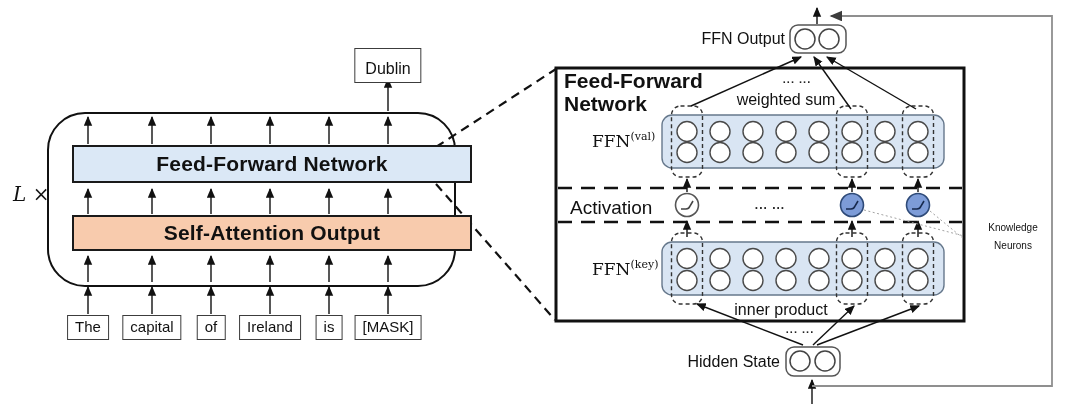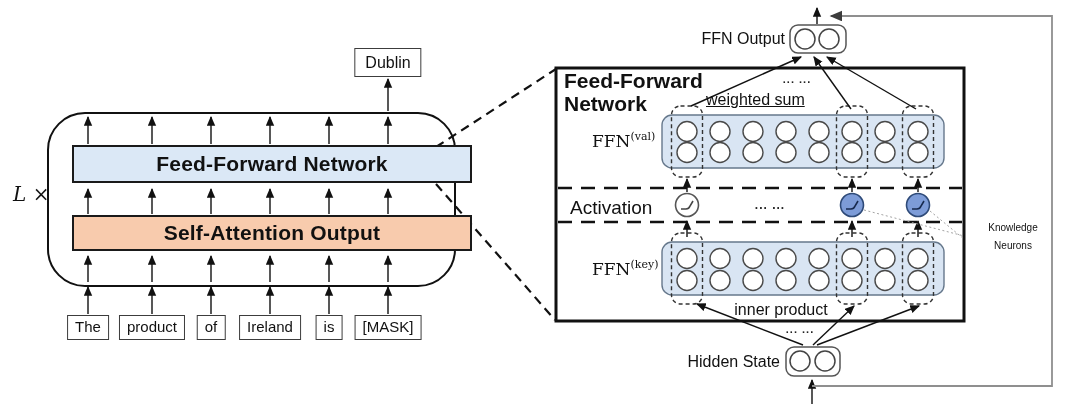--- a/index.html
+++ b/index.html
@@ -26,32 +26,32 @@
   .attn-layer  { top:215px; height:36px; background:var(--attn-orange,#f8cbad); }
   .repeat-lbl  { left:13px; top:182px; font-family:"DejaVu Serif", serif;
                  font-style:italic; font-size:20px; }
   .token-box {
     position:absolute; top:315px; transform:translateX(-50%);
     border:1.5px solid #3c3c3c; background:#fff; padding:2px 7px 3px 7px;
     font-size:15px; line-height:18px;
   }
   .out-token {
     position:absolute; top:48px; transform:translateX(-50%);
-    border:1.5px solid #3c3c3c; background:#fff; padding:4px 10px 3px 10px;
+    border:1.5px solid #3c3c3c; background:#fff; padding:10px 10px 3px 10px;
     font-size:16px; line-height:20px;
   }
 
   
   .big-box-title { left:564px; top:69px; font-weight:bold; font-size:21px; line-height:23px; }
   .serif-lbl { font-family:"DejaVu Serif", serif; font-size:17px; }
   .serif-lbl sup { font-size:11px; }
   .ffn-val-lbl { left:592px; top:130px; }
   .ffn-key-lbl { left:592px; top:258px; }
   .activation-lbl { left:570px; top:197px; font-size:19px; }
-  .weighted-sum-lbl { left:706px; top:91px; width:160px; font-size:16px;text-decoration:underline; }
+  .weighted-sum-lbl { left:706px; top:91px; width:160px; text-align:center; font-size:16px; }
   .inner-product-lbl { left:701px; top:301px; width:160px; text-align:center; font-size:16px; }
   .ffn-output-lbl { left:655px; top:30px; width:130px; text-align:right; font-size:16px; }
   .hidden-state-lbl { left:650px; top:353px; width:130px; text-align:right; font-size:16px; }
   .kn-lbl { left:966px; top:219px; width:94px; text-align:center;
             font-size:10px; line-height:18px; }
   .dots { position:absolute; font-size:11px; font-weight:bold; color:#222;
           letter-spacing:1px; transform:translateX(-50%); }
   .dots-top { left:797px; top:73px; }
   .dots-act { left:770px; top:198px; font-size:12px; }
   .dots-bottom { left:800px; top:323px; }
@@ -235,21 +235,21 @@
     <span>Self-Attention Output</span>
   </div>
 
   <div class="lbl repeat-lbl">L ×</div>
 
   <div class="out-token" style="left:388px">
     <span>Dublin</span>
   </div>
 
   <div class="token-box" style="left:88px"><span>The</span></div>
-  <div class="token-box" style="left:152px"><span>product</span></div>
+  <div class="token-box" style="left:152px"><span>capital</span></div>
   <div class="token-box" style="left:211px"><span>of</span></div>
   <div class="token-box" style="left:270px"><span>Ireland</span></div>
   <div class="token-box" style="left:329px"><span>is</span></div>
   <div class="token-box" style="left:388px"><span>[MASK]</span></div>
 
   <div class="lbl big-box-title">
     <div>Feed-Forward</div>
     <div>Network</div>
   </div>
 

